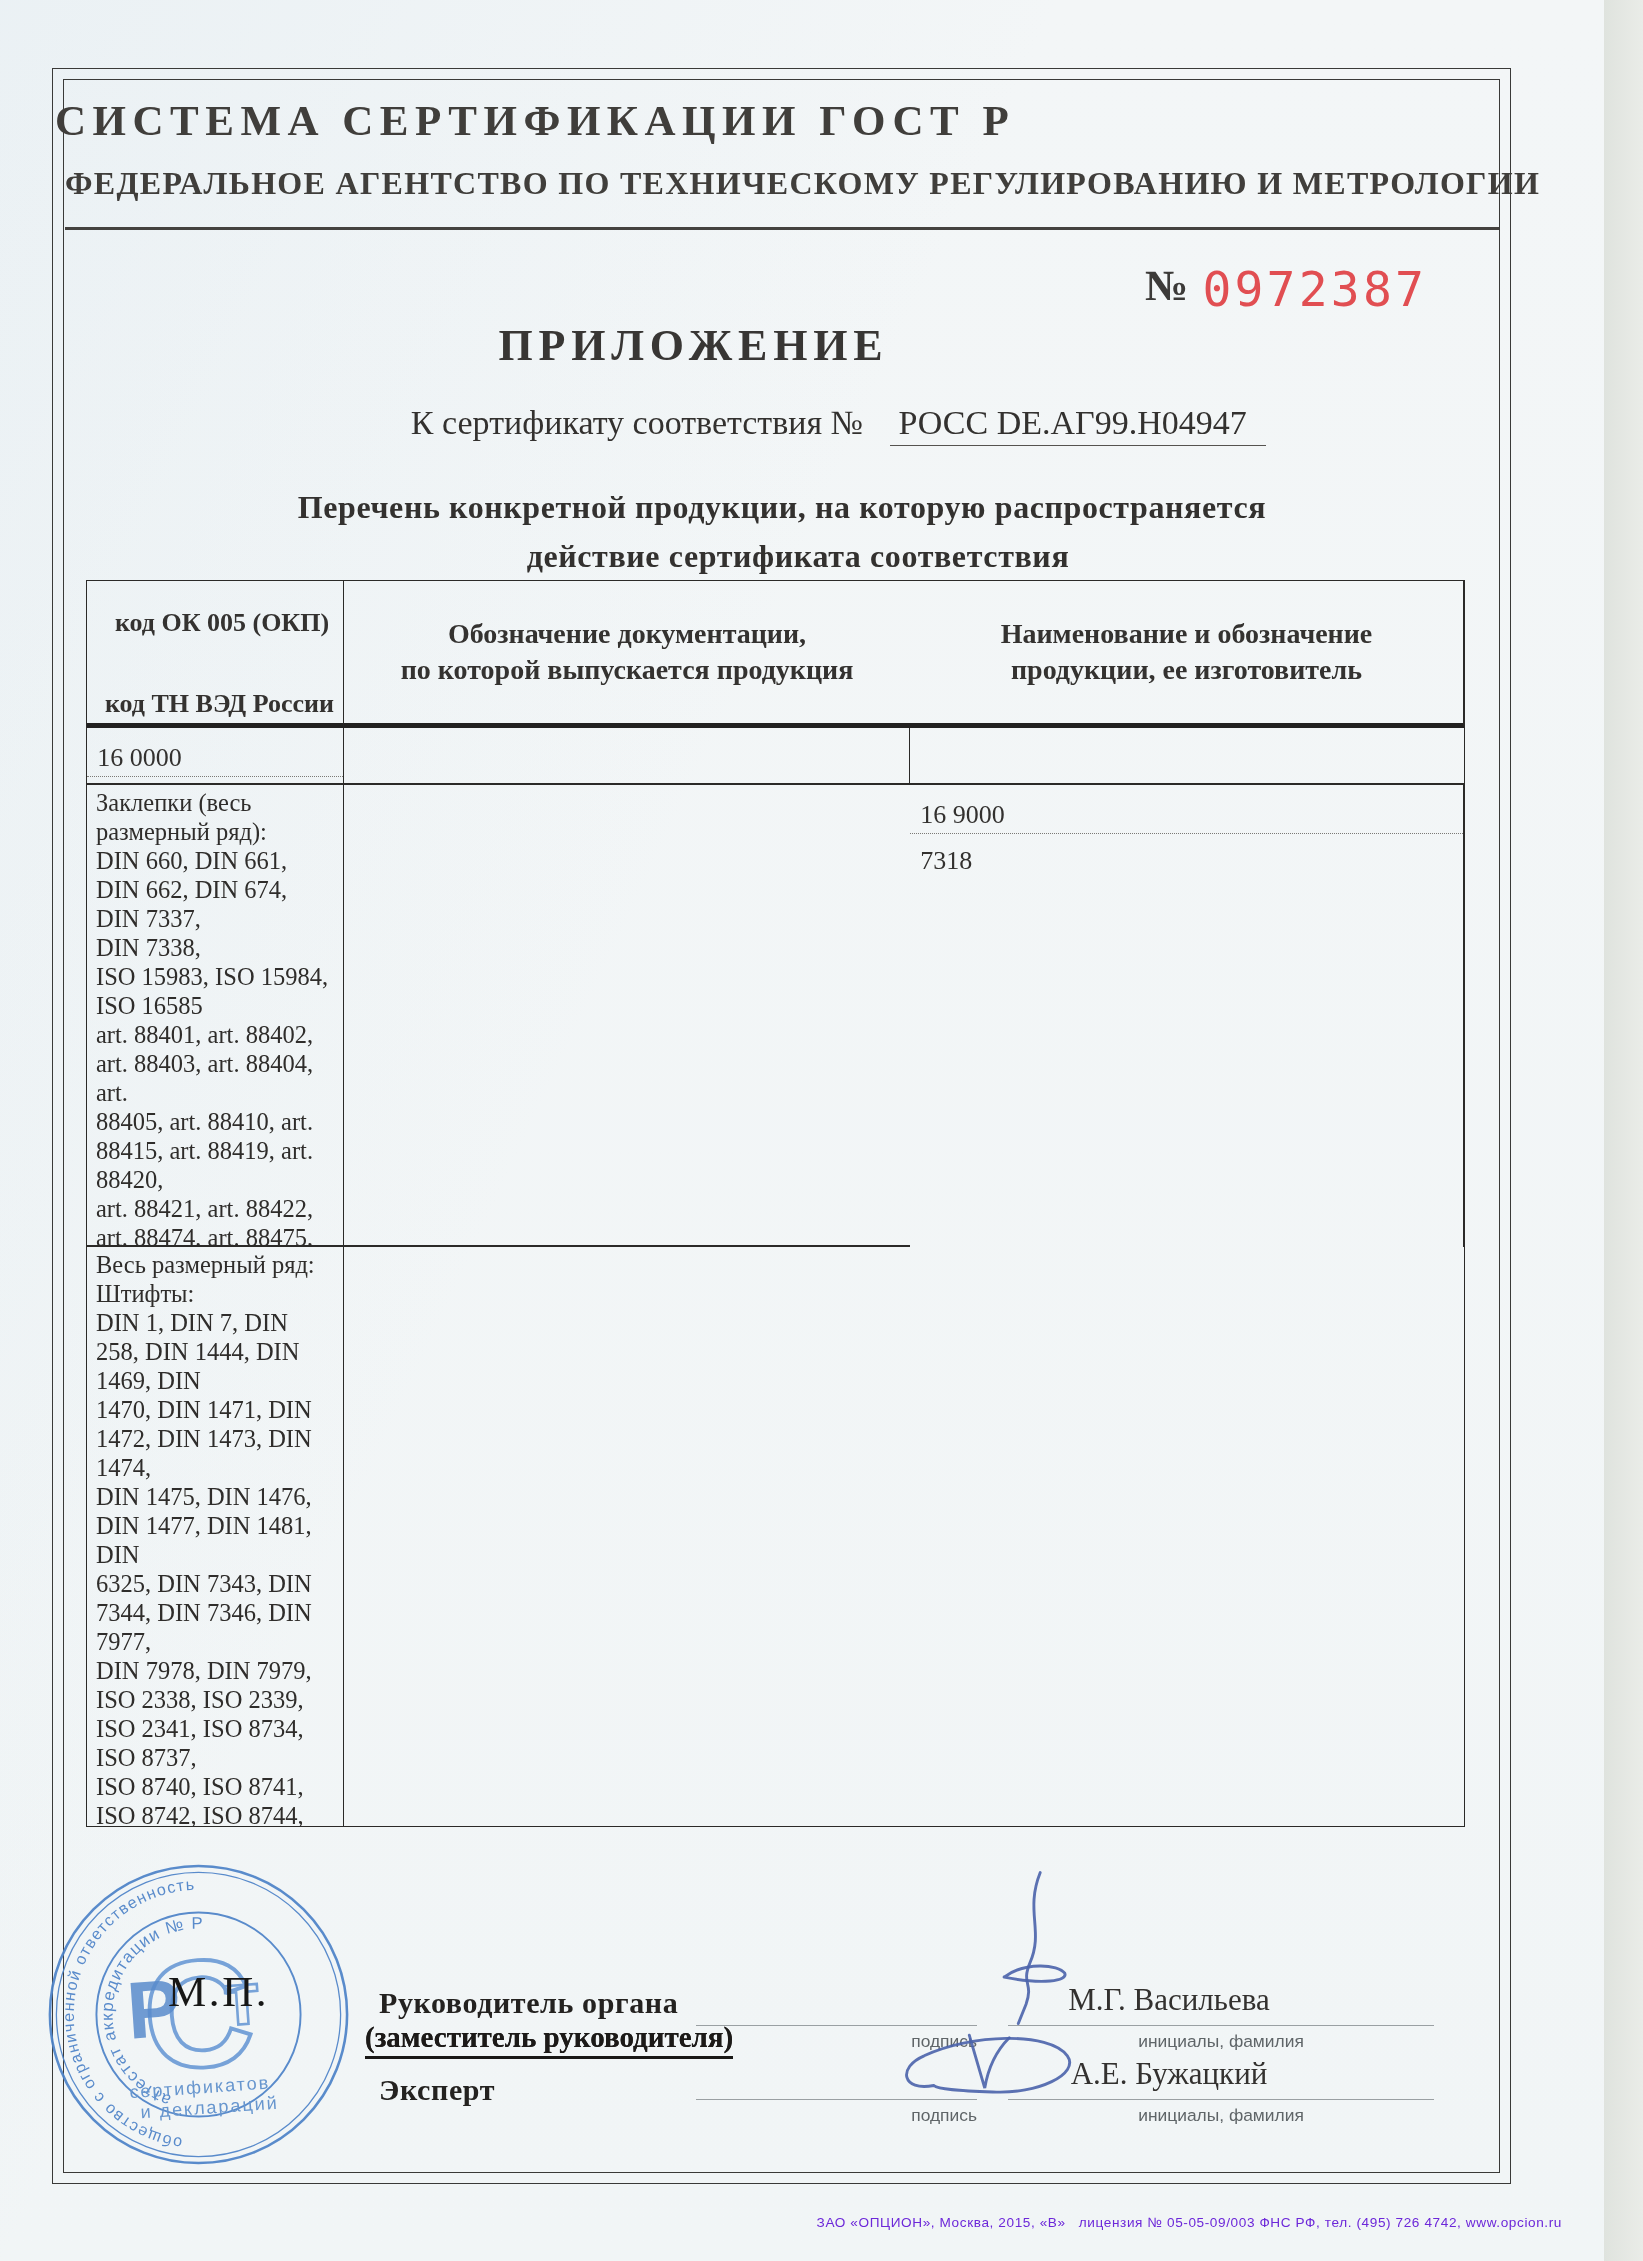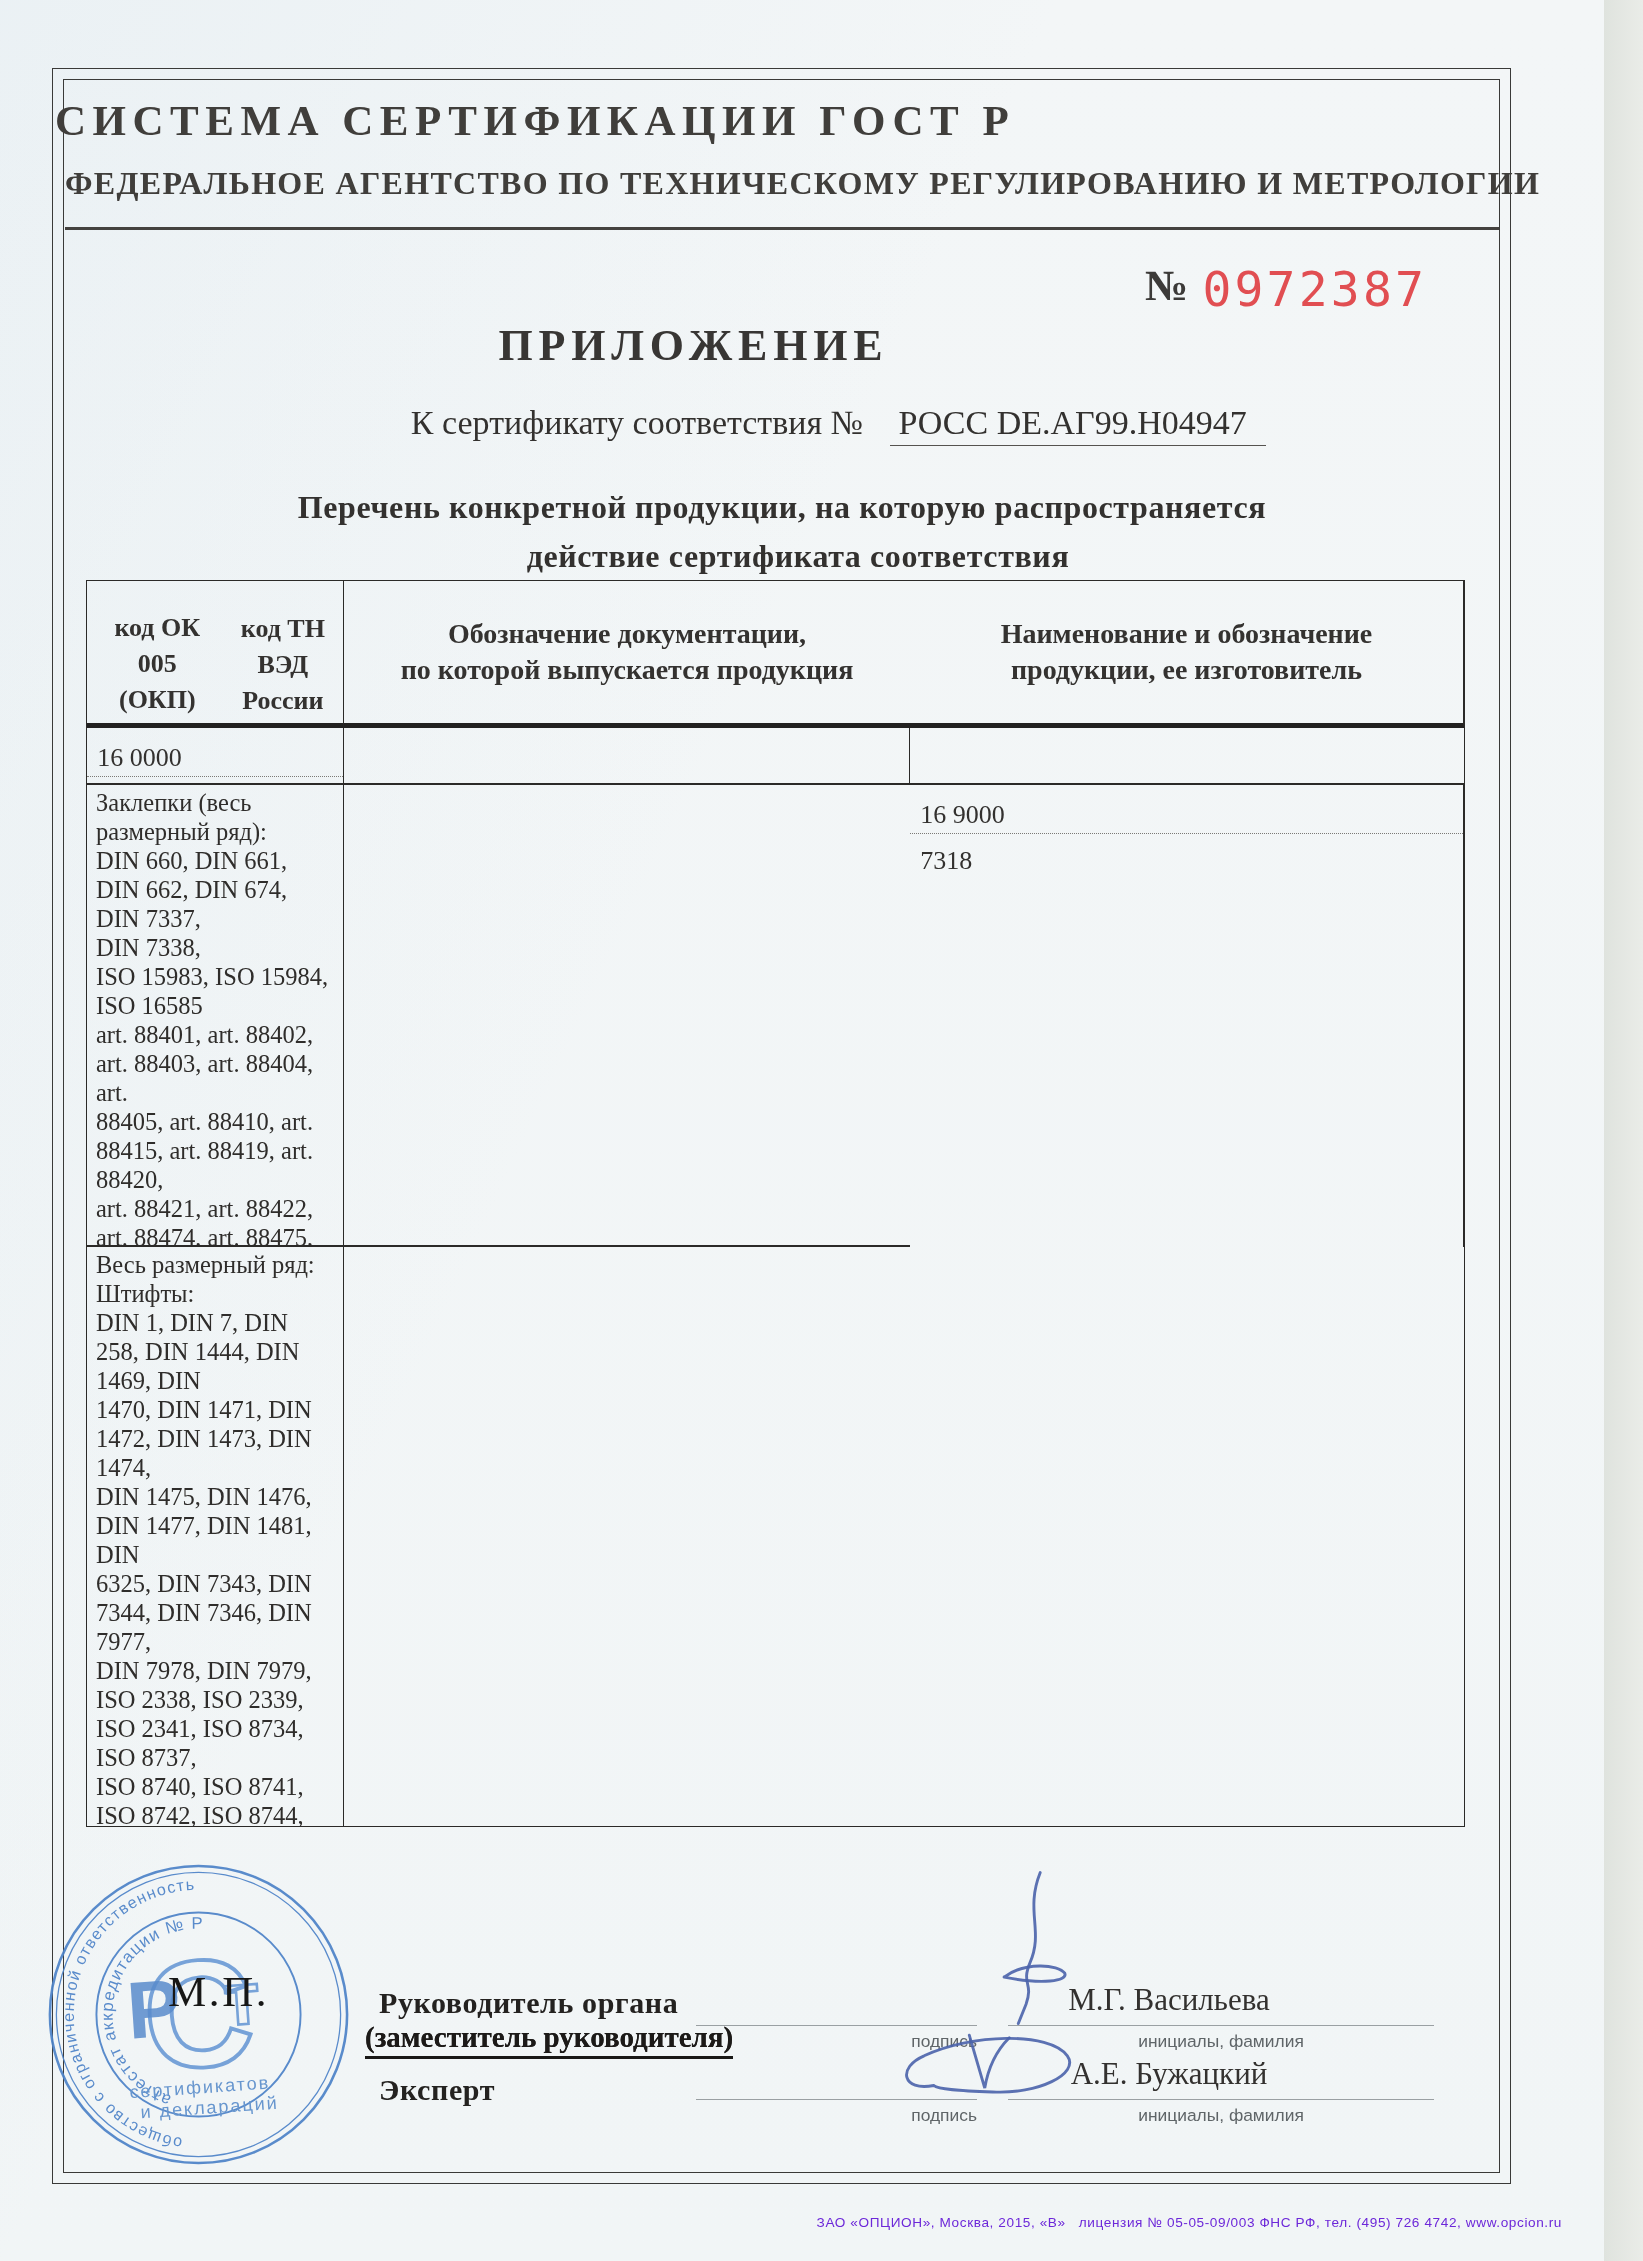--- a/index.html
+++ b/index.html
@@ -68,21 +68,21 @@
     display:grid;
     grid-template-columns:257px 566px 1fr;
     grid-template-rows:147px 57px 462px 1fr;
   }
   .cell{border-right:1.9px solid #2b2a28;border-bottom:2.6px solid #2b2a28;box-sizing:border-box;overflow:hidden;}
   .cell.last{border-right:none;}
   .cell.head{border-bottom:5.2px solid #222120;
     display:flex;align-items:center;justify-content:center;text-align:center;
     font-size:28px;font-weight:bold;color:#343230;white-space:pre-line;line-height:36px;}
   .cell.bottomrow{border-bottom:none;}
-  .c1h{flex-direction:row;justify-content:flex-start;align-items:stretch;text-align:left;padding:0;}
+  .c1h{flex-direction:column;justify-content:flex-start;align-items:stretch;text-align:left;padding:0;}
   .c1h-top{padding:23px 0 0 14px;font-size:26px;}
   .c1h-div{margin-top:17px;height:1.3px;background:#8e8e8c;}
   .c1h-bot{padding:26px 0 0 9px;font-size:26px;}
   .codes{padding:3.9px 0 0 10.3px;font-size:26px;color:#33312f;}
   .dotline{height:1.3px;margin:5.2px 0 1.3px -10.3px;border-top:1.9px dotted #7b7a76;}
   .okp,.tnv{line-height:27px;margin-top:12px;}
   .cellbody{
     padding:2.6px 7.7px 0 9px;font-size:24.5px;line-height:29px;color:#2f2d2b;
     white-space:pre-line;
   }

